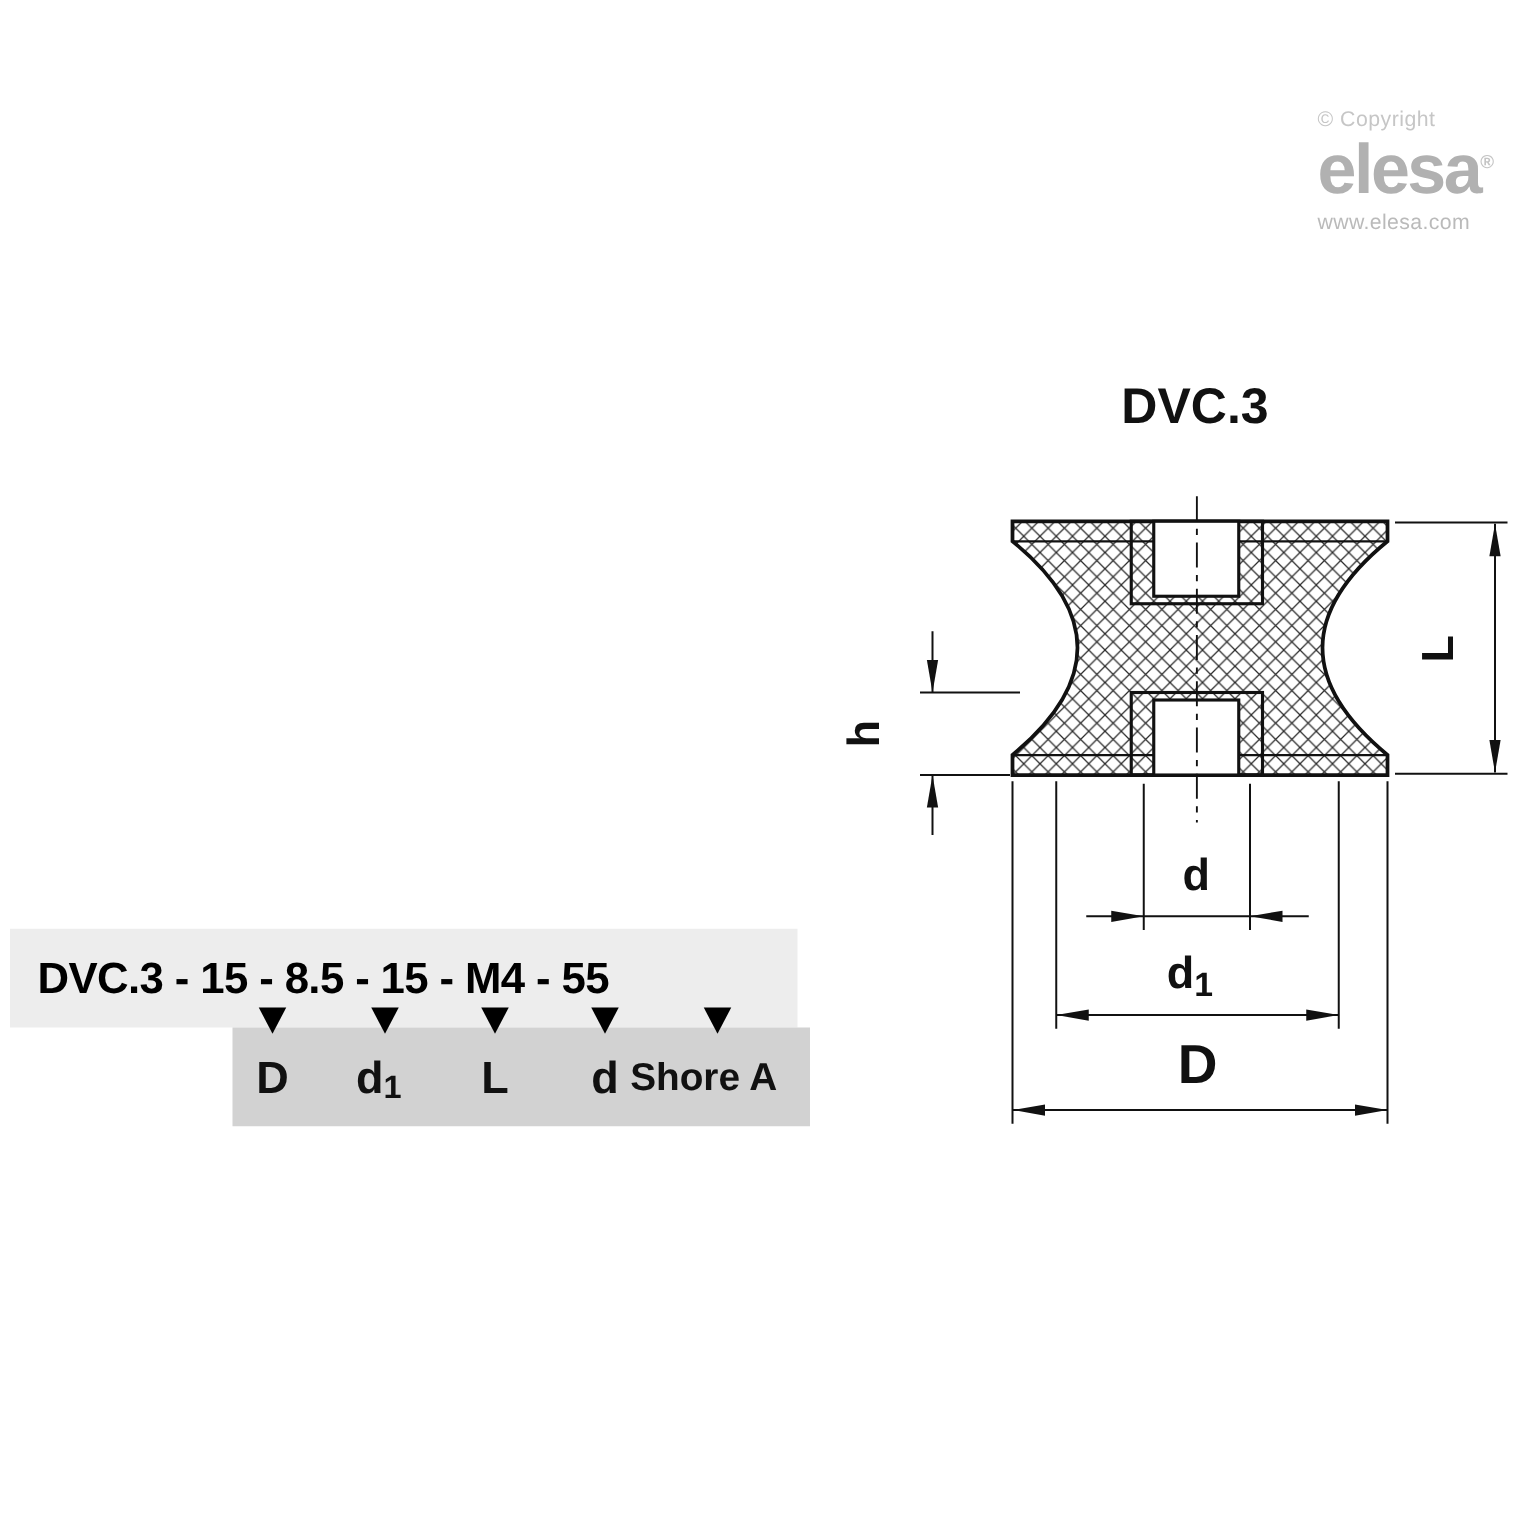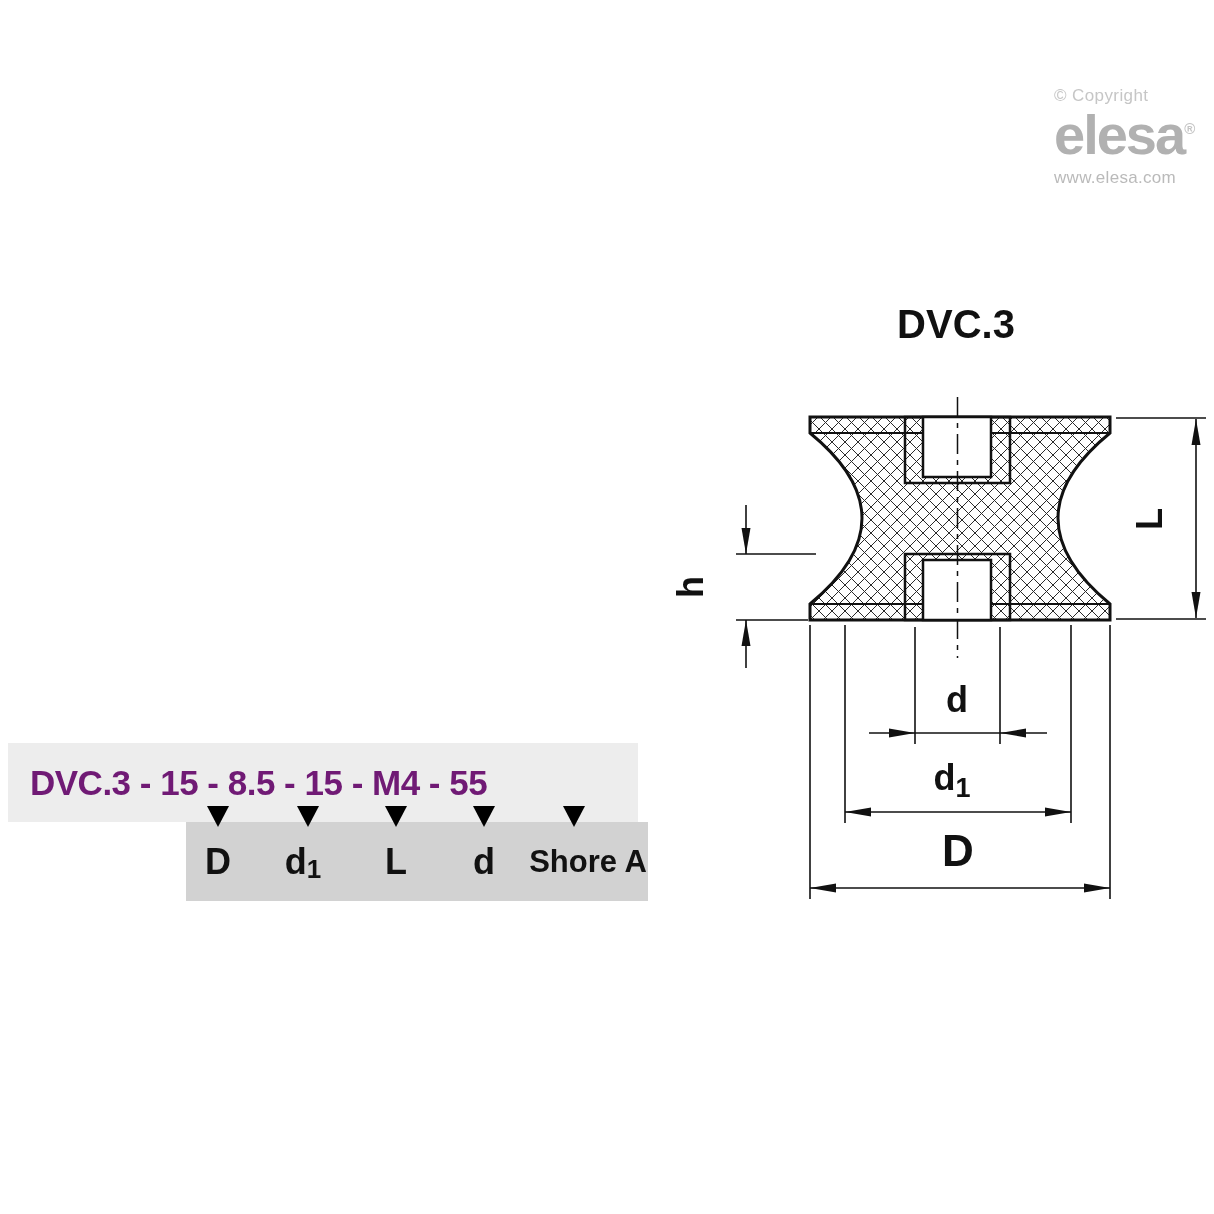--- a/index.html
+++ b/index.html
@@ -14,21 +14,21 @@
   
   .branding{position:absolute;left:1054px;top:86px;width:170px;}
   .copyright{font-size:17px;color:#c6c6c6;letter-spacing:.4px;white-space:nowrap;}
   .logo{font-size:56px;font-weight:bold;color:#b1b1b1;line-height:1.05;letter-spacing:-2px;white-space:nowrap;}
   .logo sup{font-size:15px;letter-spacing:0;color:#c4c4c4;}
   .website{font-size:17px;color:#bababa;margin-top:3px;letter-spacing:.3px;white-space:nowrap;}
 
   
   .code-box{position:absolute;left:8px;top:743px;width:630px;height:79px;background:#ededed;}
   .code-text{position:absolute;left:22px;top:0;line-height:79px;font-size:35px;font-weight:bold;
-             letter-spacing:-0.5px;white-space:nowrap;color:#701a75;}
+             letter-spacing:-0.5px;white-space:nowrap;color:#000000;}
   .label-box{position:absolute;left:186px;top:822px;width:462px;height:79px;background:#d2d2d2;}
   .olabel{position:absolute;top:0;line-height:79px;font-size:36px;font-weight:bold;color:#111;
           transform:translateX(-50%);white-space:nowrap;}
   .olabel.small{font-size:31px;}
   .olabel sub{font-size:26px;vertical-align:baseline;position:relative;top:4px;}
   .olabel.small sub{font-size:22px;}
   .tri{position:absolute;width:0;height:0;border-left:11px solid transparent;
        border-right:11px solid transparent;border-top:21px solid #000;}
 </style>
 </head>
@@ -114,21 +114,21 @@
 
   <div class="code-box">
     <div class="code-text">DVC.3 - 15 - 8.5 - 15 - M4 - 55</div>
   </div>
 
   <div class="label-box">
     <span class="olabel" style="left:32px"><span>D</span><sub></sub></span>
     <span class="olabel" style="left:117px"><span>d</span><sub>1</sub></span>
     <span class="olabel" style="left:210px"><span>L</span><sub></sub></span>
     <span class="olabel" style="left:298px"><span>d</span><sub></sub></span>
-    <span class="olabel small" style="left:402px"><span>Shore A</span><sub></sub></span>
+    <span class="olabel small" style="left:377px"><span>Shore A</span><sub></sub></span>
   </div>
 
   <div class="tri" style="left:207px;top:806px"></div>
   <div class="tri" style="left:297px;top:806px"></div>
   <div class="tri" style="left:385px;top:806px"></div>
   <div class="tri" style="left:473px;top:806px"></div>
   <div class="tri" style="left:563px;top:806px"></div>
 
 </div>
 

